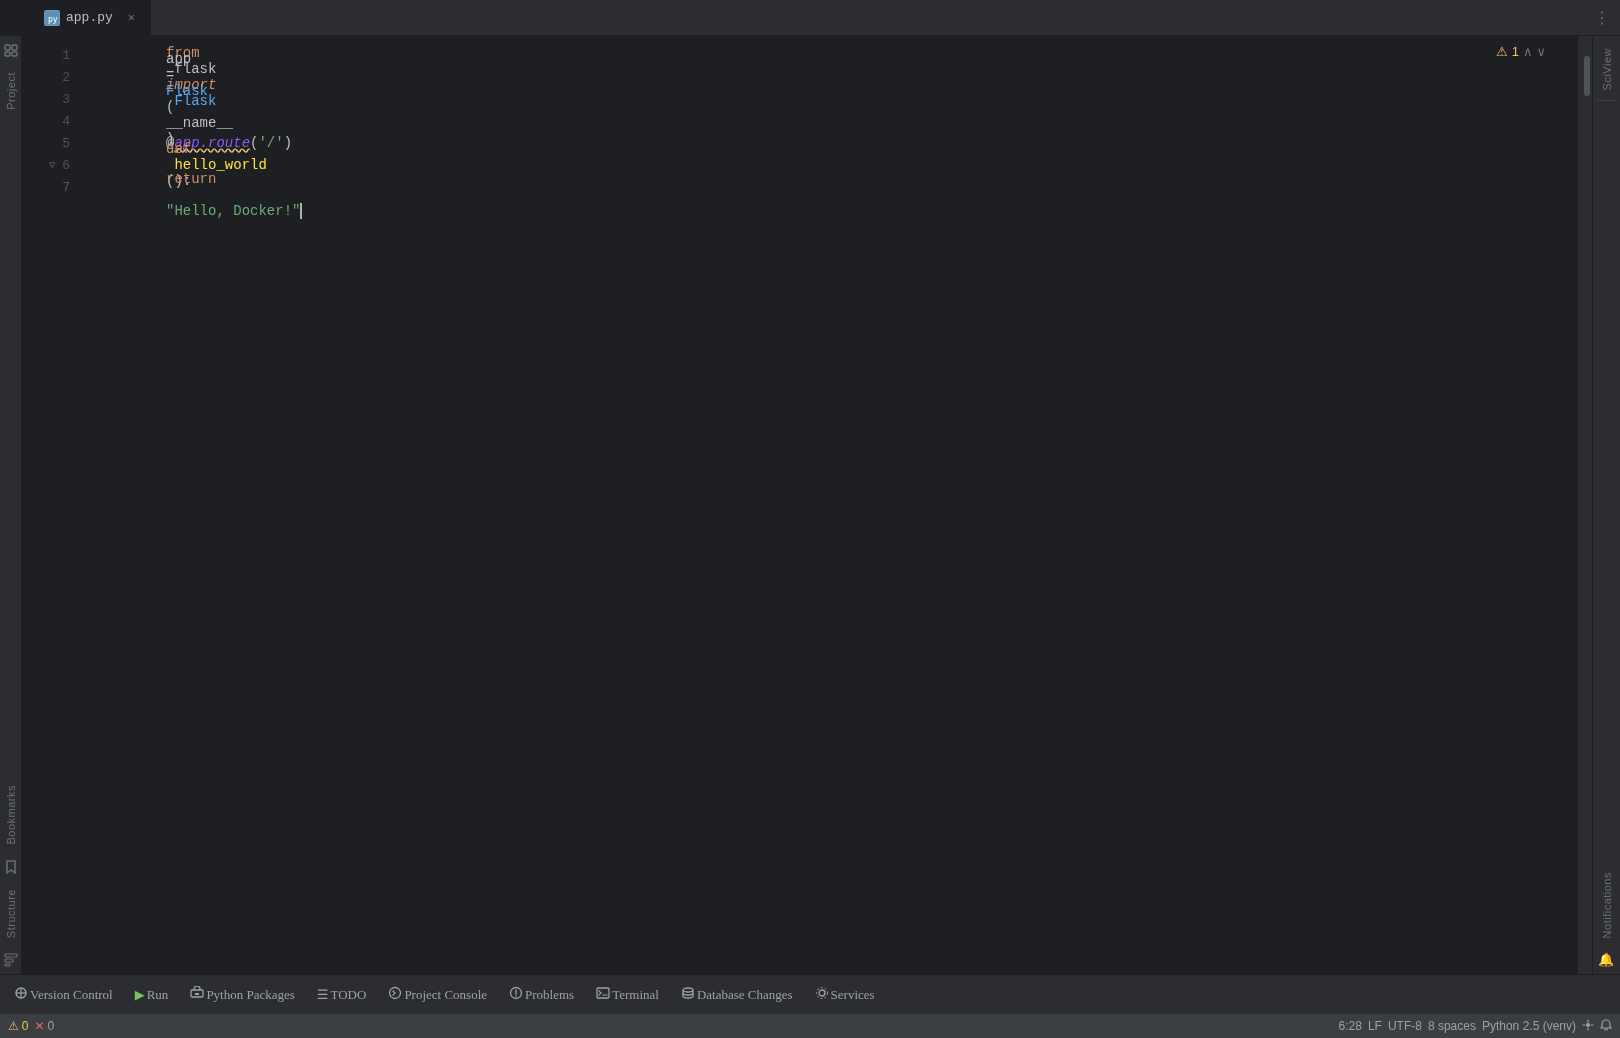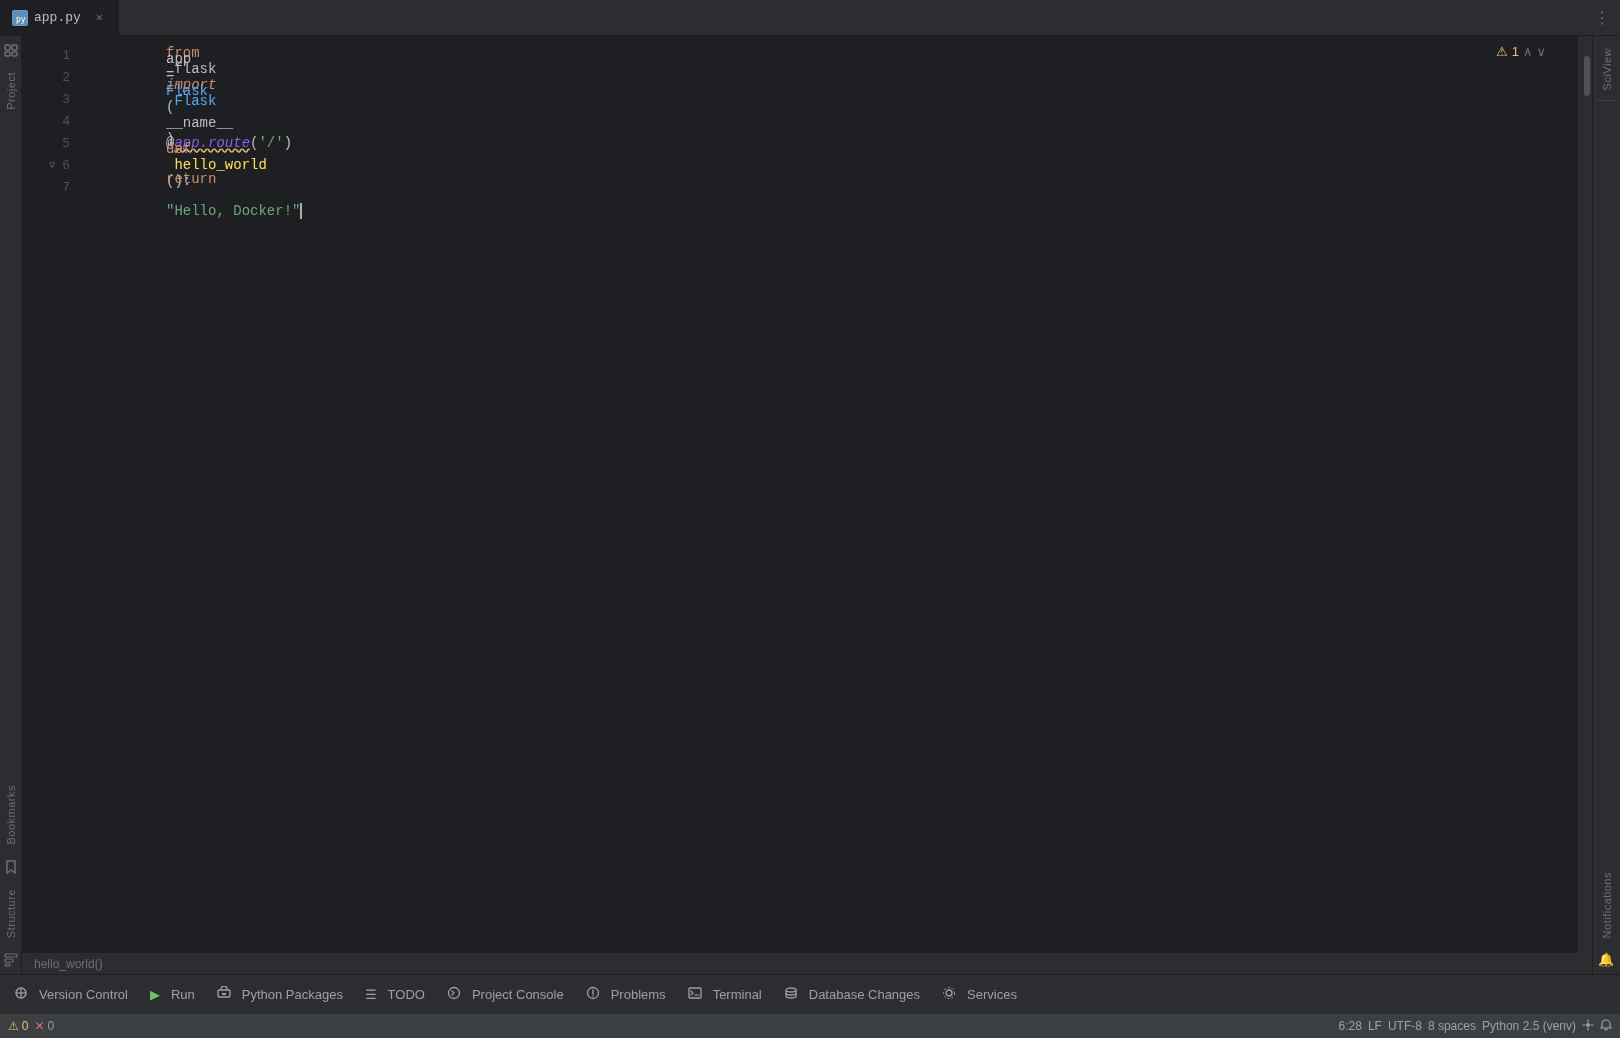--- a/index.html
+++ b/index.html
@@ -16,20 +16,21 @@
     }
 
     
     .tab-bar {
       background: #2b2d30;
       display: flex;
       align-items: center;
       height: 36px;
       border-bottom: 1px solid #1e1f22;
       flex-shrink: 0;
+      margin-left: 32px;
     }
     .tab {
       display: flex;
       align-items: center;
       padding: 0 12px;
       height: 100%;
       background: #1e1f22;
       color: #bcbec4;
       font-size: 13px;
       gap: 6px;
@@ -196,25 +197,25 @@
       display: flex;
       align-items: center;
       border-top: 1px solid #1e1f22;
       flex-shrink: 0;
       padding: 0 4px;
       gap: 2px;
     }
     .toolbar-item {
       display: flex;
       align-items: center;
-      gap: 11px;
+      gap: 2px;
       padding: 4px 10px;
       color: #9da0a8;
       font-size: 13px;
-      font-family: Liberation Sans, sans-serif;
+      font-family: Liberation Serif, serif;
       cursor: pointer;
       border-radius: 3px;
       height: 30px;
     }
     .toolbar-item .ti-icon {
       font-size: 13px;
       color: #9da0a8;
     }
     .toolbar-item.run-item .ti-icon {
       color: #73c55b;
@@ -422,23 +423,20 @@
       <span>⚠</span>
       <span>1</span>
       <span style="color:#6c6f76;">∧</span>
       <span style="color:#6c6f76;">∨</span>
     </div>
 
     <div style="position:absolute; top:0; right:0; width:14px; bottom:0; background:#2b2d30;">
       <div class="scrollbar-thumb"></div>
     </div>
 
-    <div class="function-bar">
-      <span>hello_world()</span>
-    </div>
   </div>
 
   <div class="right-sidebar">
     <div class="right-sidebar-label">SciView</div>
     <div class="right-sidebar-divider"></div>
     <div style="flex:1"></div>
     <div class="right-sidebar-label">Notifications</div>
     <div style="padding:6px 0; color:#6c6f76; font-size:13px;">🔔</div>
   </div>
 

